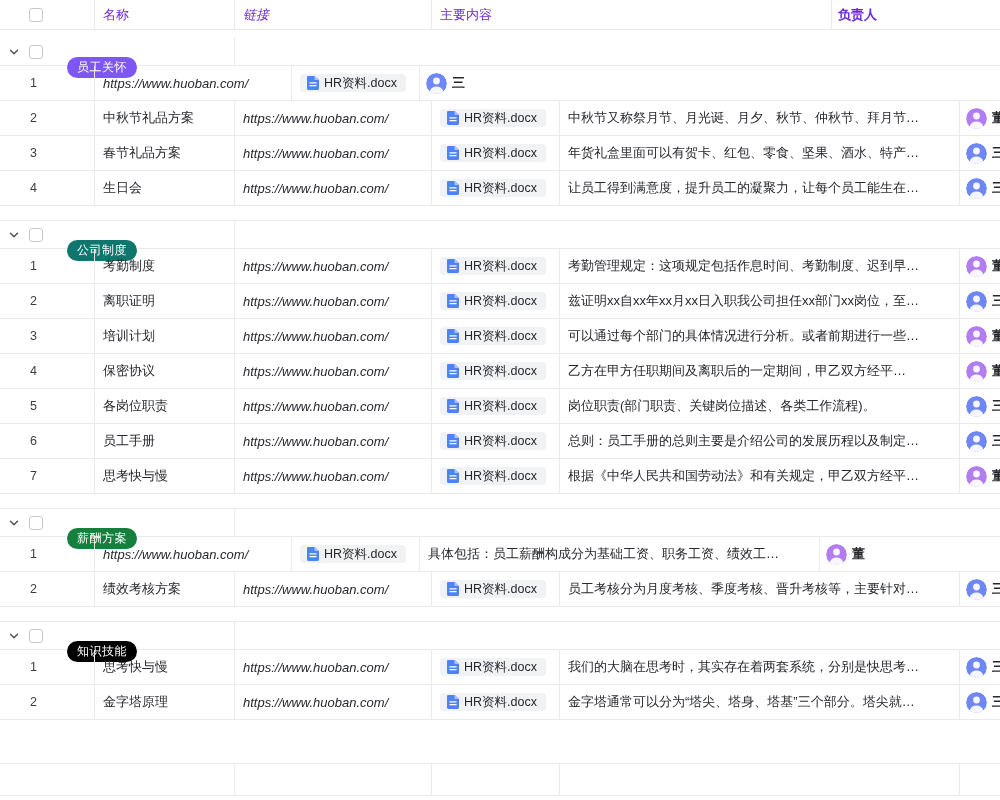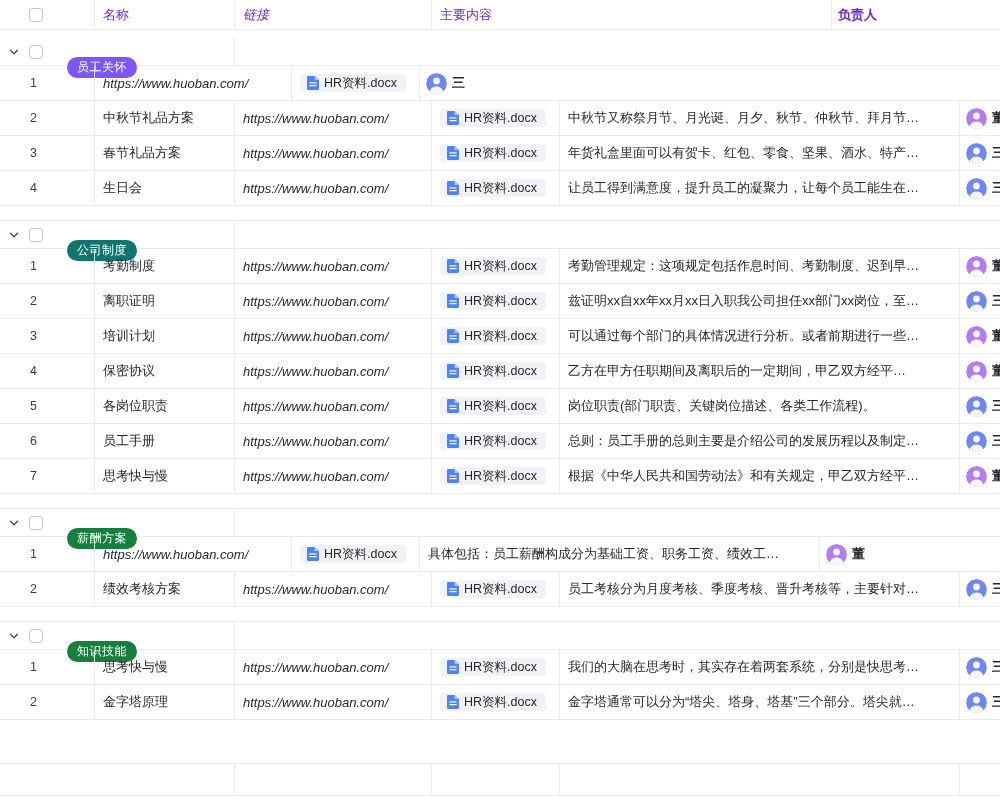--- a/index.html
+++ b/index.html
@@ -589,21 +589,21 @@
       </div>
       <div class="gap-row"></div>
       <div class="row group-row">
         <div class="g-left">
           <span class="chev">
             <svg width="12" height="12" viewBox="0 0 12 12" fill="none">
               <path d="M2.5 4.3L6 7.8l3.5-3.5" stroke="#4b4e54" stroke-width="1.4" stroke-linecap="round" stroke-linejoin="round"></path>
             </svg>
           </span>
           <span class="checkbox"></span>
-          <span class="badge" style="background:#15803d">知识技能</span>
+          <span class="badge" style="background:#000000">知识技能</span>
         </div>
         <div class="g-rest"></div>
       </div>
       <div class="row data-row">
         <div class="cell col-left v">
           <span>1</span>
         </div>
         <div class="cell col-name v">
           <span>思考快与慢</span>
         </div>

